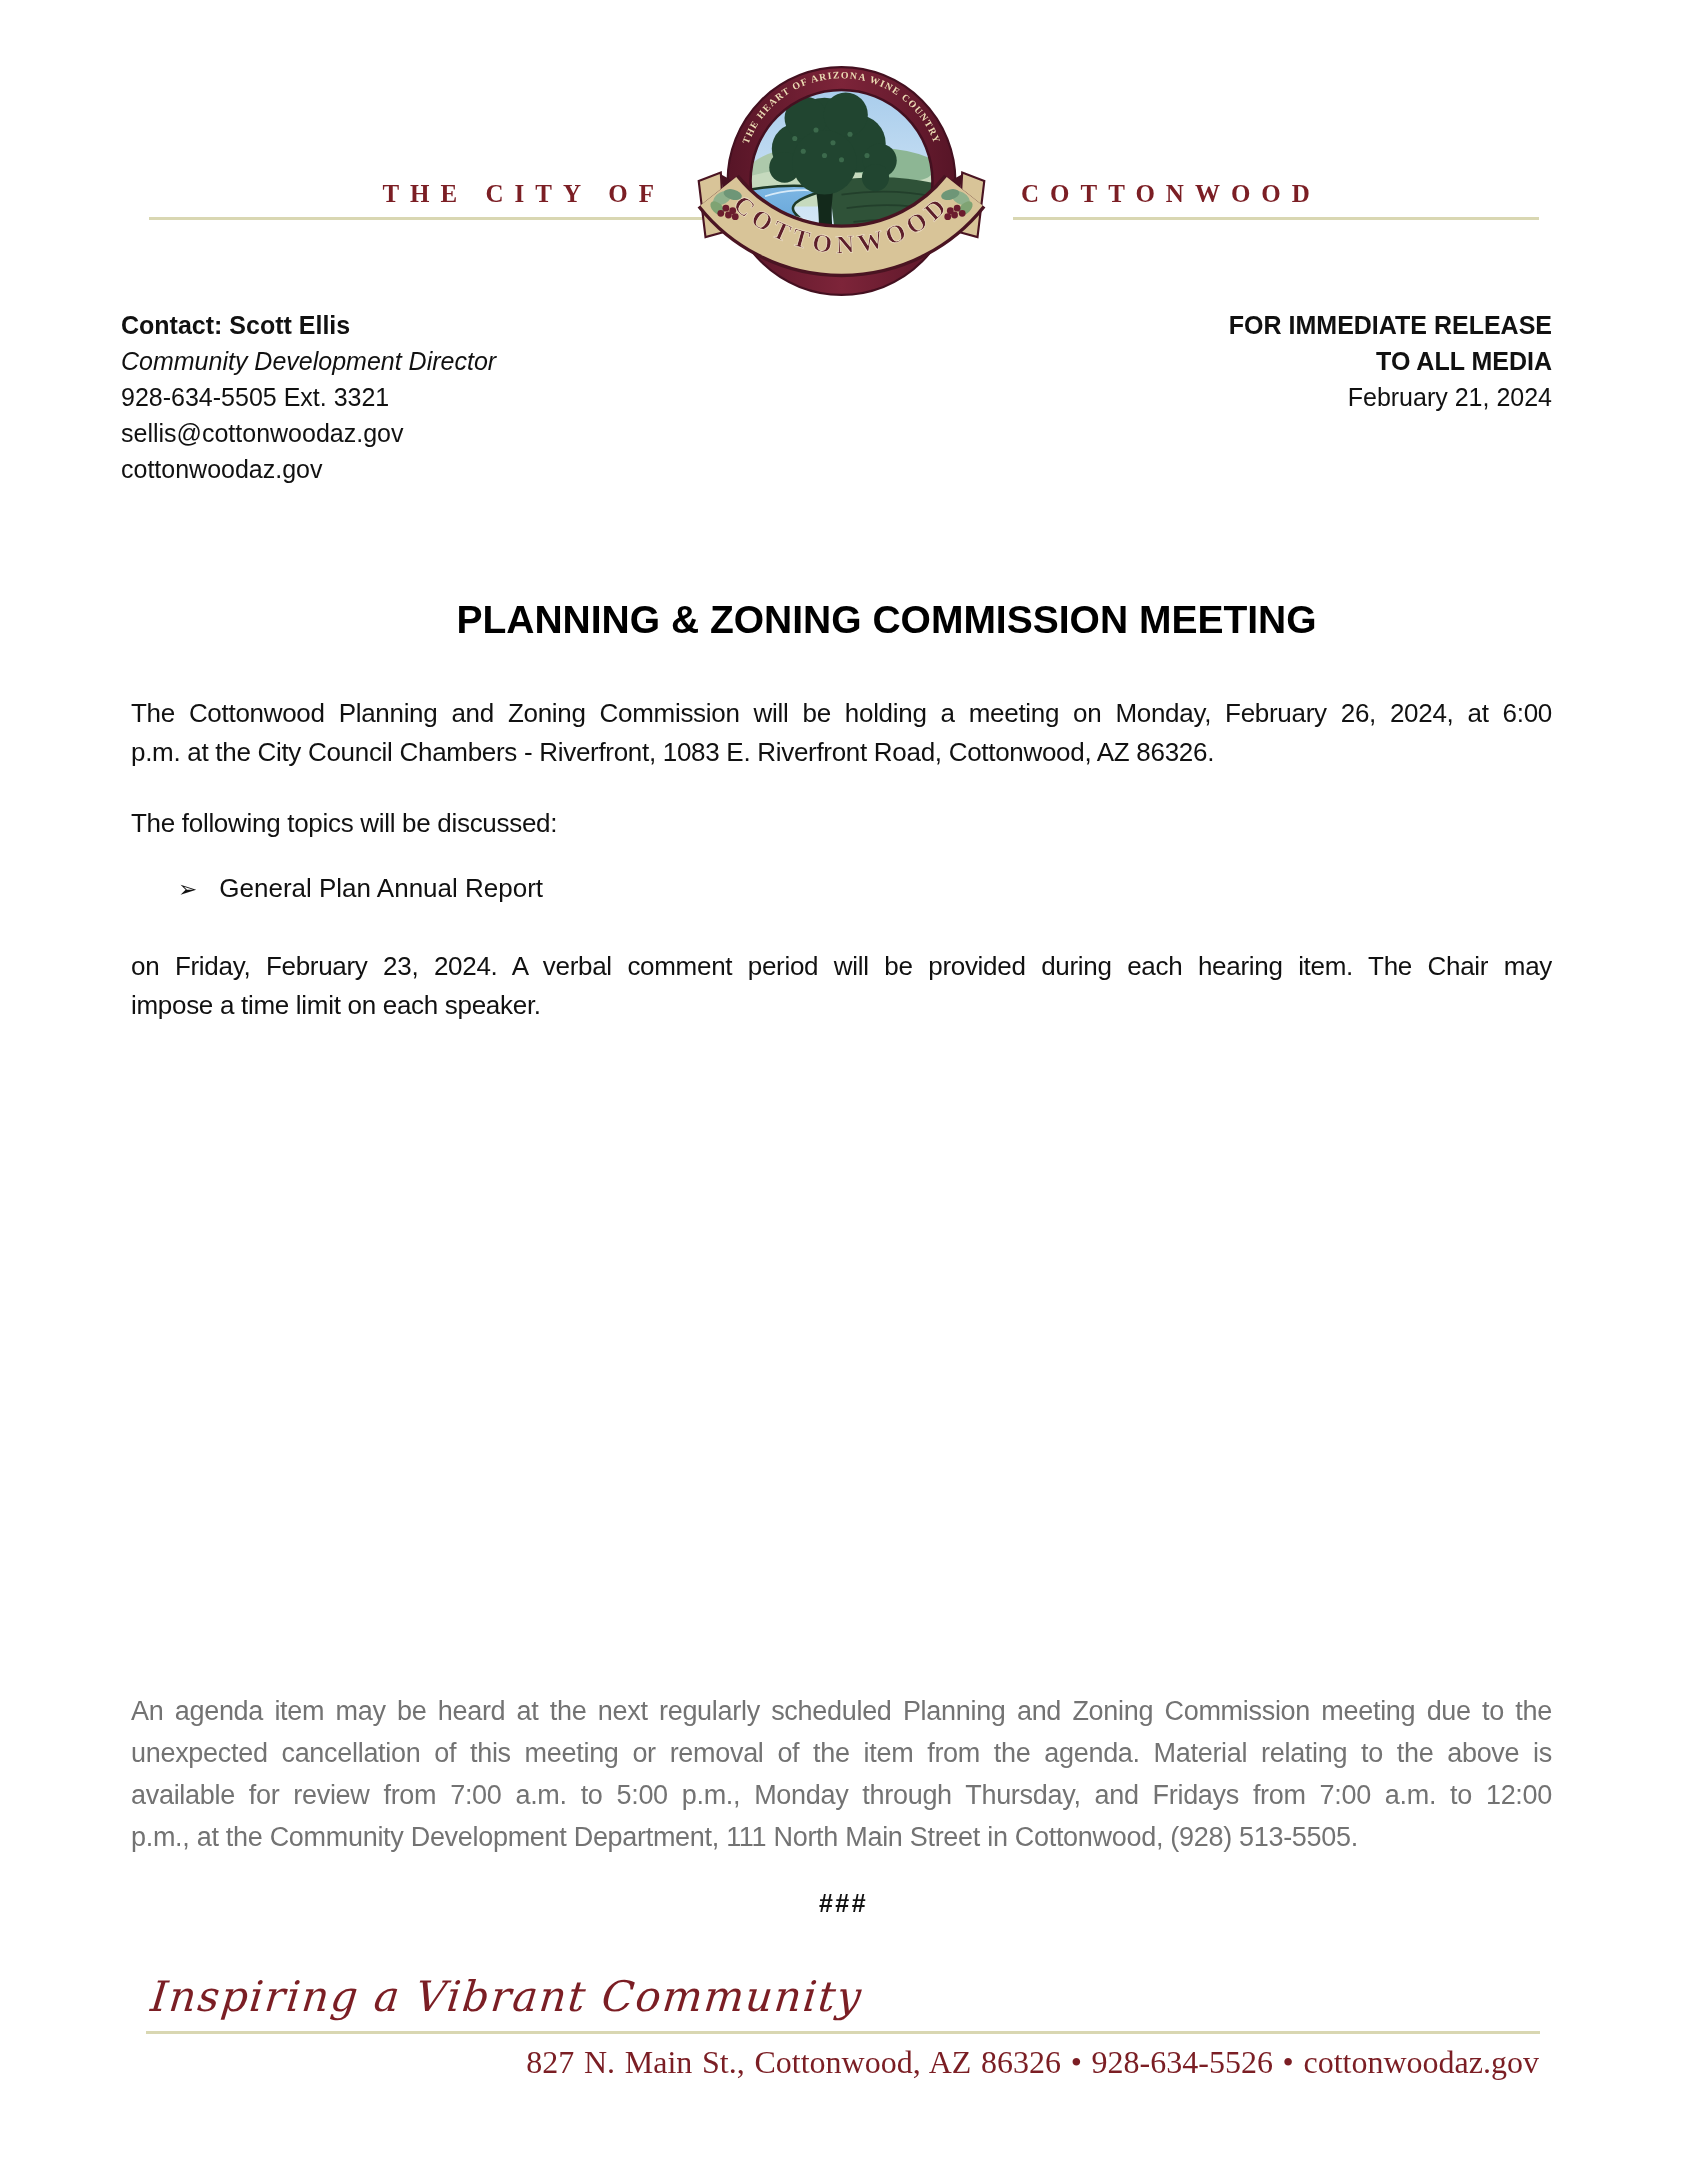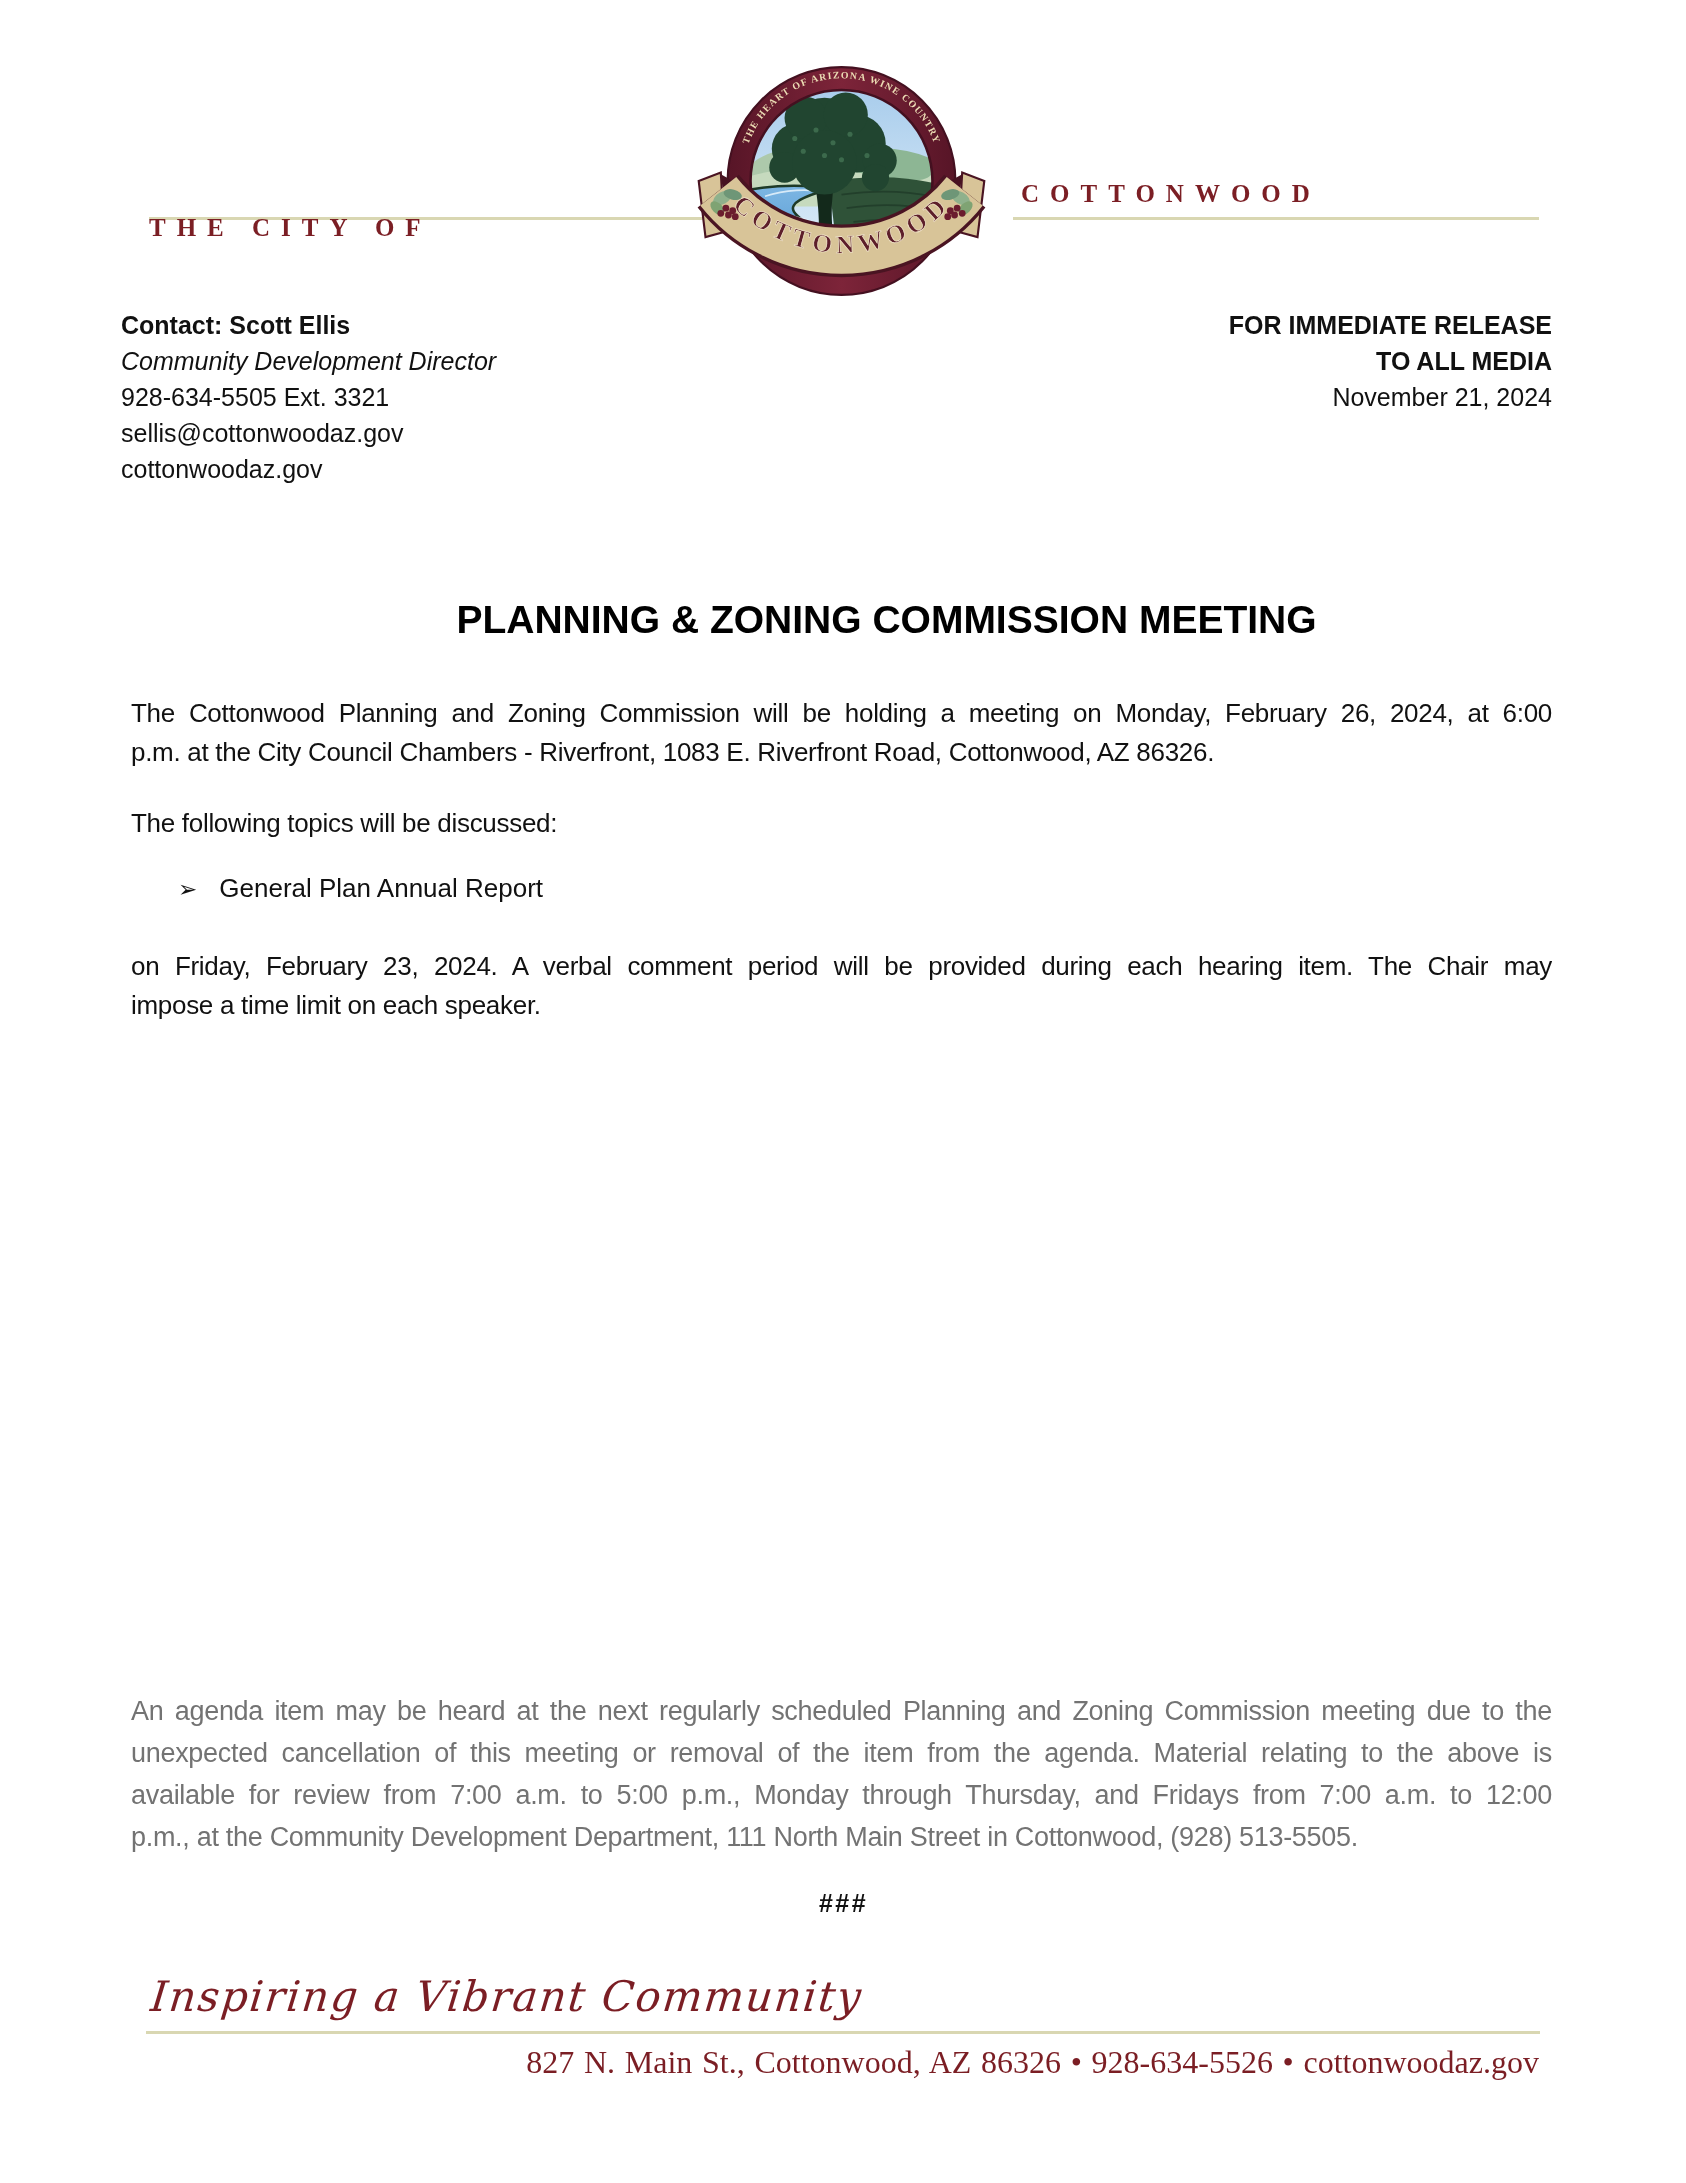--- a/index.html
+++ b/index.html
@@ -53,21 +53,21 @@
   }
 </style>
 </head>
 <body>
 
 <div id="page">
 
   <div class="abs hdr-rule" style="left:149px; top:217px; width:574px;"></div>
   <div class="abs hdr-rule" style="left:1013px; top:217px; width:526px;"></div>
 
-  <div class="abs hdr-word" style="left:149px; top:180px; width:516px; margin-top:34px;">THE CITY OF</div>
+  <div class="abs hdr-word" style="left:149px; top:180px; width:516px; text-align:right;">THE CITY OF</div>
   <div class="abs hdr-word" style="left:1021px; top:180px; width:517px; text-align:left;">COTTONWOOD</div>
 
   <svg class="abs" style="left:697px; top:62px;" width="289" height="255" viewBox="0 0 340 300" aria-label="City of Cottonwood seal">
     <defs>
       <linearGradient id="sky" x1="0" y1="0" x2="0" y2="1">
         <stop offset="0" stop-color="#a9cdec"></stop>
           <stop offset="1" stop-color="#e3f0fa"></stop>
       </linearGradient>
       <linearGradient id="riv" x1="0" y1="0" x2="0" y2="1">
         <stop offset="0" stop-color="#7db6e3"></stop>
@@ -179,21 +179,21 @@
     <div class="bold">Contact: Scott Ellis</div>
     <div class="italic">Community Development Director</div>
     <div>928-634-5505 Ext. 3321</div>
     <div>sellis@cottonwoodaz.gov</div>
     <div>cottonwoodaz.gov</div>
   </div>
 
   <div class="abs release-block" style="left:840px; top:307px; width:712px;">
     <div class="bold">FOR IMMEDIATE RELEASE</div>
     <div class="bold">TO ALL MEDIA</div>
-    <div>November 21, 2024</div>
+    <div>February 21, 2024</div>
   </div>
 
   <div class="abs doc-title" style="top:598px; left:0;margin-left:43px;">PLANNING &amp; ZONING COMMISSION MEETING</div>
 
   <div class="abs para" style="left:131px; top:694px;">
     <div class="jline">The Cottonwood Planning and Zoning Commission will be holding a meeting on Monday, February 26, 2024, at 6:00</div>
     <div class="line">p.m. at the City Council Chambers - Riverfront, 1083 E. Riverfront Road, Cottonwood, AZ 86326.</div>
   </div>
 
   <div class="abs para" style="left:131px; top:804px;">

